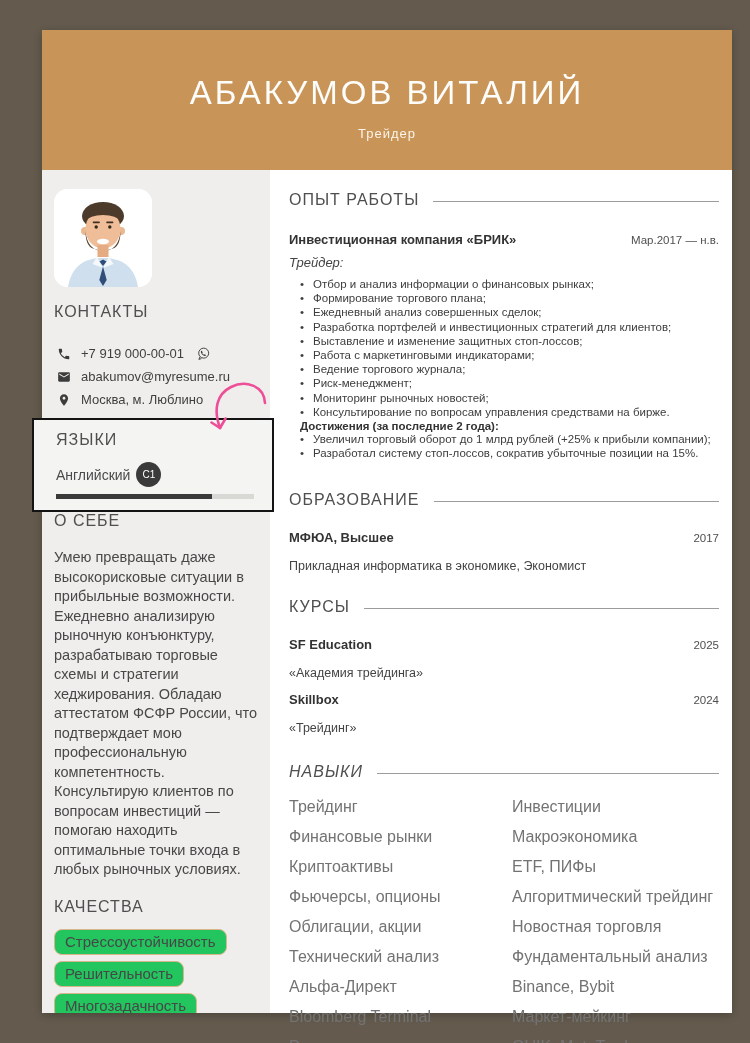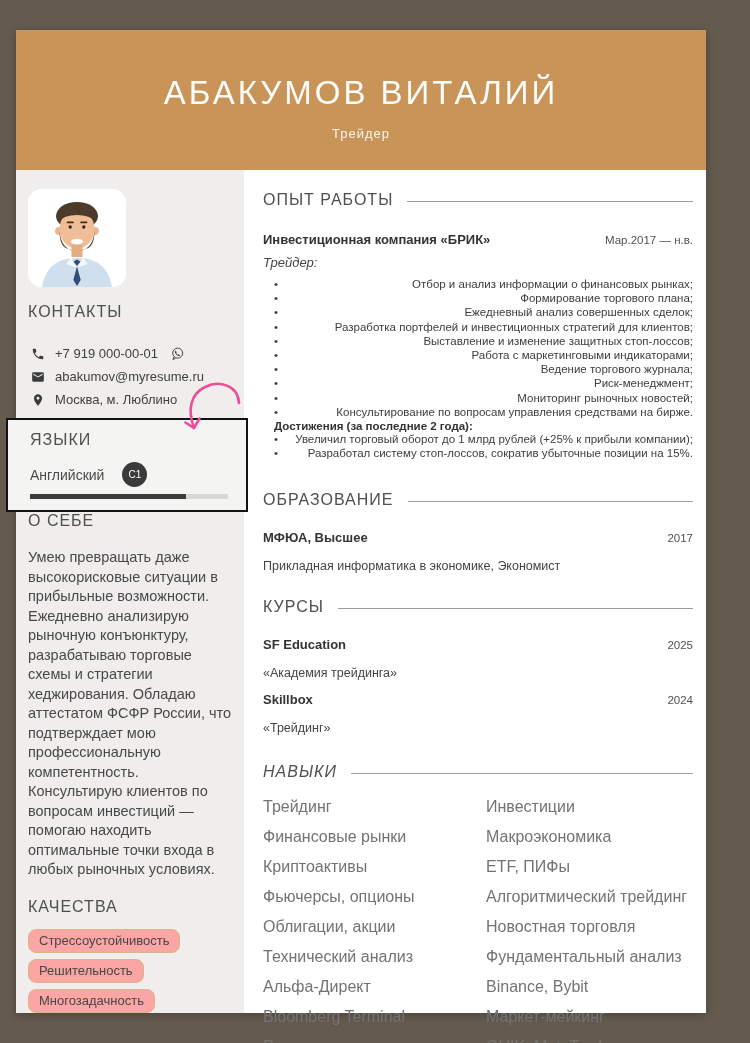--- a/index.html
+++ b/index.html
@@ -3,21 +3,21 @@
 <meta charset="utf-8">
 <style>
   :root{
     --outer-bg:#645b4e; --header-bg:#c99457; --sidebar-bg:#efeeec; --main-bg:#ffffff;
     --text:#3f3f3f; --heading:#4f4f4f; --line:#9c9c9c; --dark:#3a3a3a;
     --pill-border:#d9b68a; --pink:#ee4d97; --track:#d8d8d5; --box-bg:#f4f4f2;
   }
   *{margin:0;padding:0;box-sizing:border-box;}
   html,body{width:750px;height:1043px;overflow:hidden;}
   body{background:var(--outer-bg);font-family:"Liberation Sans","DejaVu Sans",sans-serif;color:var(--text);}
-  .page{position:absolute;left:16px;top:30px;width:690px;height:983px;background:var(--main-bg);box-shadow:0 2px 8px rgba(0,0,0,.25);}
+  .page{position:absolute;left:42px;top:30px;width:690px;height:983px;background:var(--main-bg);box-shadow:0 2px 8px rgba(0,0,0,.25);}
   
   .header{height:140px;background:var(--header-bg);text-align:center;color:#fdfdfb;}
   .header h1{padding-top:44px;font-size:33px;font-weight:300;letter-spacing:3px;}
   .header .role{margin-top:14px;font-size:13px;letter-spacing:1px;color:#faf4ea;}
   
   .cols{display:flex;height:843px;}
   .sidebar{width:228px;background:var(--sidebar-bg);position:relative;overflow:hidden;}
   .main{flex:1;background:var(--main-bg);padding:21px 13px 0 19px;}
   
   .photo{margin:19px 0 0 12px;width:98px;height:98px;border-radius:14px;overflow:hidden;background:#fff;}
@@ -26,41 +26,41 @@
   .contacts{margin:24px 0 0 14px;display:flex;flex-direction:column;gap:6px;}
   .c-row{display:flex;align-items:center;gap:10px;font-size:13px;height:17px;}
   .c-row .ic{width:15px;height:15px;flex:none;display:flex;align-items:center;justify-content:center;}
   .c-row .ic svg{width:14px;height:14px;fill:#3c3c3c;}
   .wa{margin-left:2px;display:inline-flex;}
   .wa svg{width:15px;height:15px;}
   .about-h{margin-top:104px;}
   .about-t{margin:18px 14px 0 12px;width:204px;font-size:14.5px;line-height:19.5px;color:#484848;}
   .qual-h{margin-top:18px;}
   .pills{margin:13px 0 0 12px;display:flex;flex-direction:column;align-items:flex-start;gap:6px;}
-  .pill{border:1px solid var(--pill-border);background:#fca5a5;border-radius:8px;padding:3px 10px 4px;font-size:13px;color:#474747;}
+  .pill{border:1px solid var(--pill-border);background:#22c55e;border-radius:8px;padding:3px 10px 4px;font-size:15px;color:#474747;}
   
   .langbox{position:absolute;left:-10px;top:388px;width:242px;height:94px;border:2px solid #131313;background:var(--box-bg);z-index:3;padding:11px 18px 0 22px;}
   .langbox .sb-h{margin:0;}
-  .lang-row{margin-top:13px;display:flex;align-items:center;gap:18px;}
+  .lang-row{margin-top:13px;display:flex;align-items:center;gap:6px;}
   .lang-name{font-size:14px;color:#4a4a4a;}
   .lang-badge{width:25px;height:25px;border-radius:50%;background:var(--dark);color:#fff;font-size:10px;display:flex;align-items:center;justify-content:center;}
   .lang-bar{margin-top:7px;height:5px;background:var(--track);position:relative;}
   .lang-fill{position:absolute;left:0;top:0;bottom:0;background:var(--dark);}
   .arrow-svg{position:absolute;left:163px;top:346px;z-index:4;pointer-events:none;}
   
   .sec-h{display:flex;align-items:center;text-align:center;}
   .sec-h h2{font-size:16px;font-weight:400;letter-spacing:1px;color:var(--heading);white-space:nowrap;}
   .sec-h .rule{flex:1;border-top:1px solid var(--line);margin-left:14px;margin-top:2px;}
   .row-between{display:flex;justify-content:space-between;align-items:baseline;}
   .job-head{margin-top:23px;}
   .b13{font-size:13px;font-weight:bold;color:#333;}
   .date{font-size:11.5px;color:#4f4f4f;}
   .position{margin-top:8px;font-size:13px;font-style:italic;color:#444;}
   ul.dots{margin-top:7px;list-style:none;}
-  ul.dots li{position:relative;padding-left:13px;margin-left:11px;font-size:11.5px;line-height:14.2px;color:#3d3d3d;text-align:right;}
+  ul.dots li{position:relative;padding-left:13px;margin-left:11px;font-size:11.5px;line-height:14.2px;color:#3d3d3d;}
   ul.dots li::before{content:"•";position:absolute;left:0;top:0;}
   .ach-h{margin:1px 0 0 11px;font-size:11.5px;font-weight:bold;color:#333;}
   .edu-h{margin-top:31px;}
   .entry{margin-top:21px;}
   .entry + .entry{margin-top:12px;}
   .entry .sub{margin-top:14px;font-size:12.5px;color:#444;}
   .courses-h{margin-top:25px;}
   .skills-h{margin-top:28px;font-style:italic;}
   .skills{margin-top:17px;display:grid;grid-template-columns:223px 1fr;row-gap:12px;font-size:16px;color:#737373;}
 </style>

